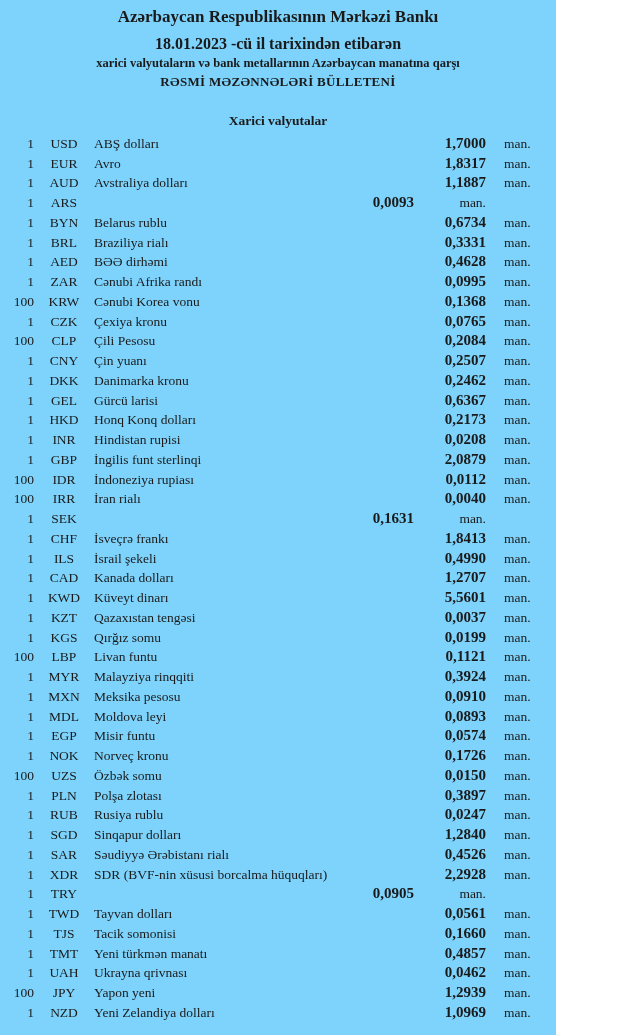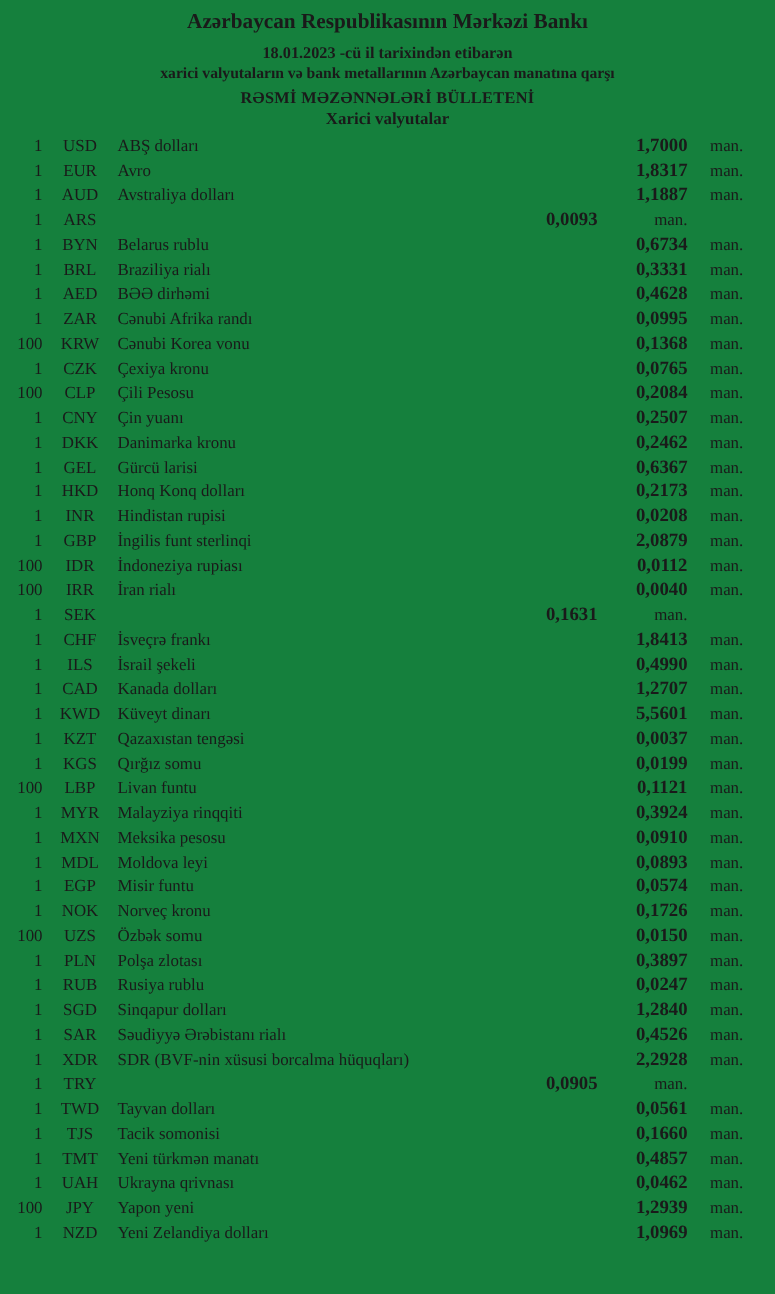--- a/index.html
+++ b/index.html
@@ -3,54 +3,55 @@
 <meta charset="utf-8">
 <style>
   html, body {
     margin: 0;
     padding: 0;
     background: #ffffff;
     font-family: "Liberation Serif", "DejaVu Serif", serif;
     color: #1a1a1a;
   }
   .page {
-    width: 620px;
+    width: 556px;
     height: 1035px;
-    background: #15803d;
+    background: #7dd3fc;
     box-sizing: border-box;
     padding-top: 6px;
     overflow: hidden;
   }
   .doc-header {
     text-align: center;
     line-height: 1.35;
   }
   .doc-title {
     font-size: 17px;
     font-weight: bold;
     margin-bottom: 4px;
   }
   .doc-date-line {
-    font-size: 13px;
+    font-size: 16px;
     font-weight: bold;
   }
   .doc-sub-line {
     font-size: 12.5px;
     font-weight: bold;
   }
   .doc-bulletin-line {
     font-size: 13px;
     font-weight: bold;
     letter-spacing: 0.3px;
     margin-top: 2px;
   }
   .section-title {
     text-align: center;
     font-size: 13.5px;
     font-weight: bold;
+    margin-top: 22px;
     margin-bottom: 6px;
   }
   .rate-table {
     width: 100%;
     box-sizing: border-box;
     padding: 0 28px 0 6px;
   }
   .rate-row {
     display: grid;
     grid-template-columns: 34px 48px 1fr 72px 42px;

